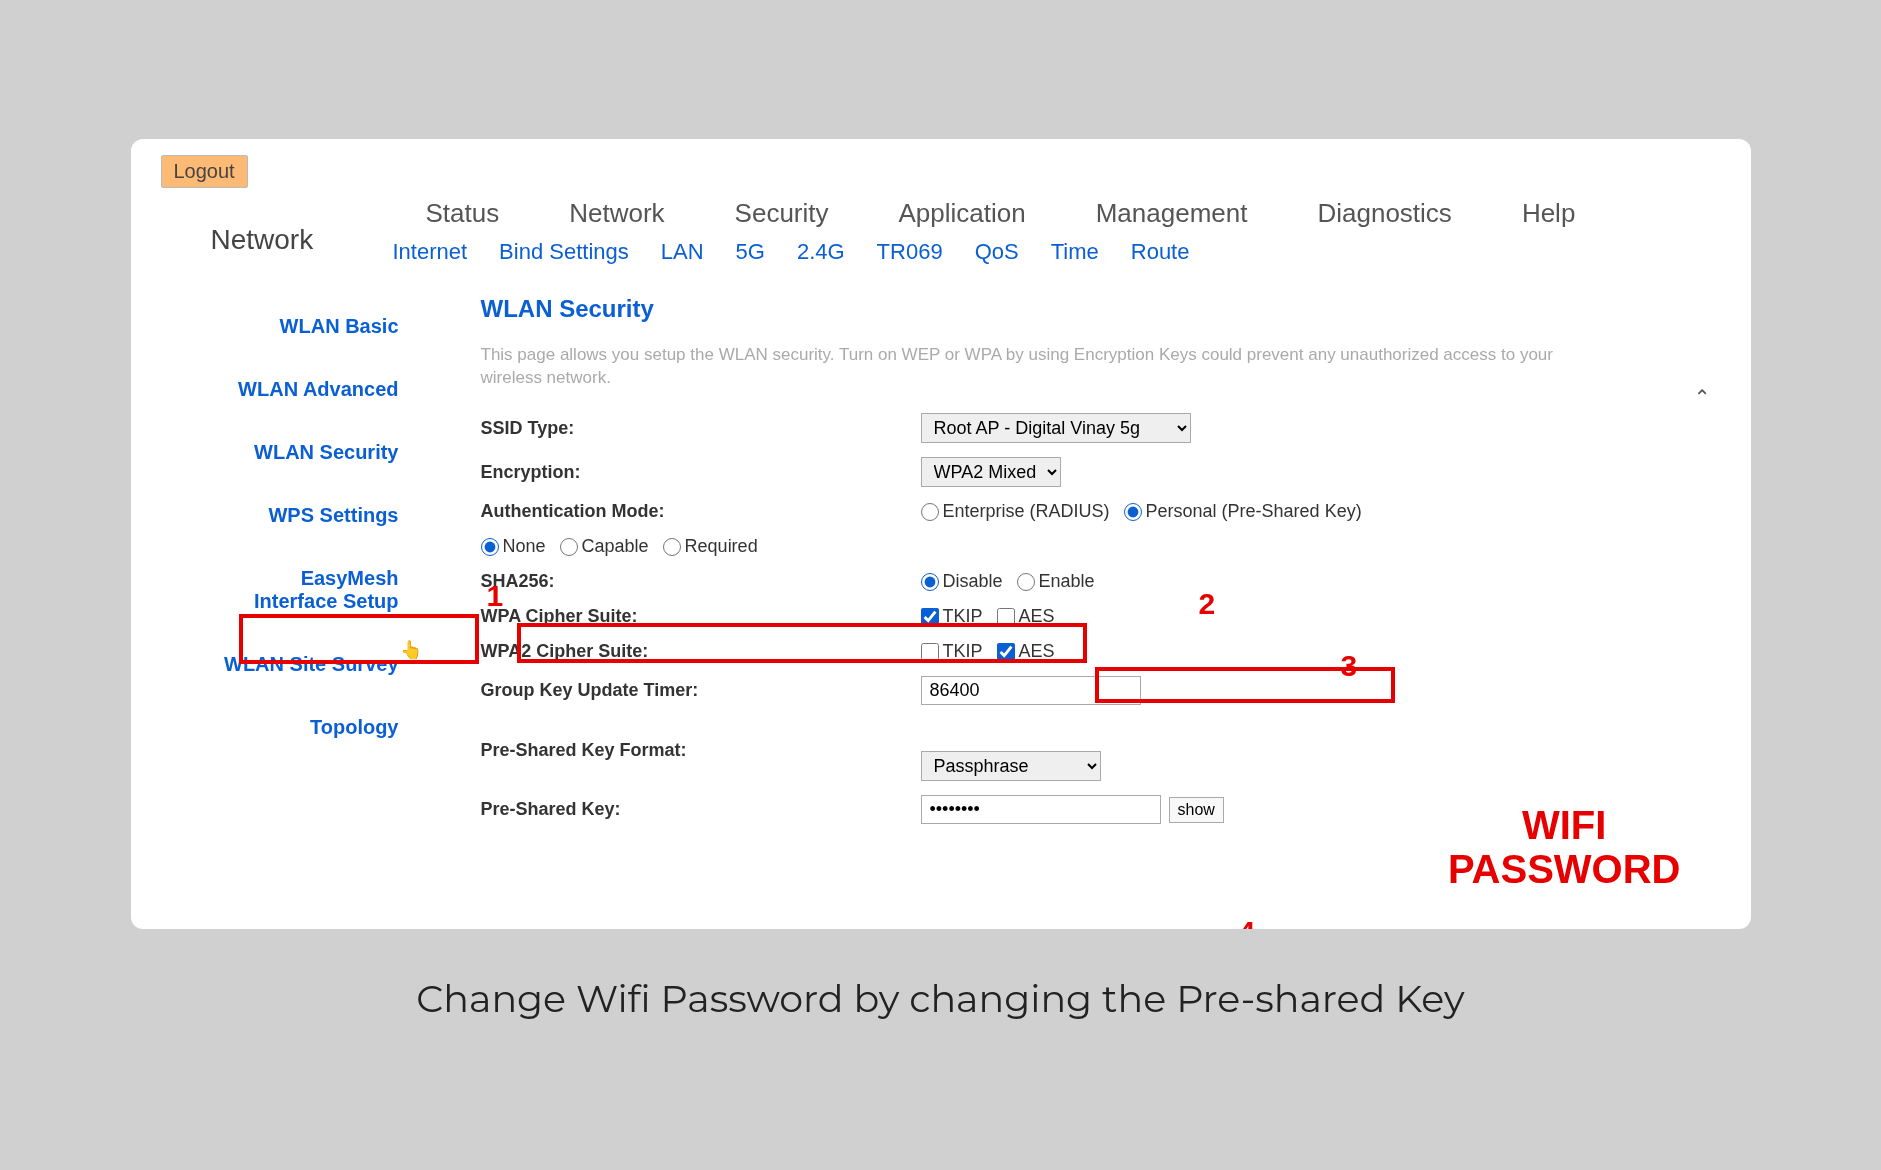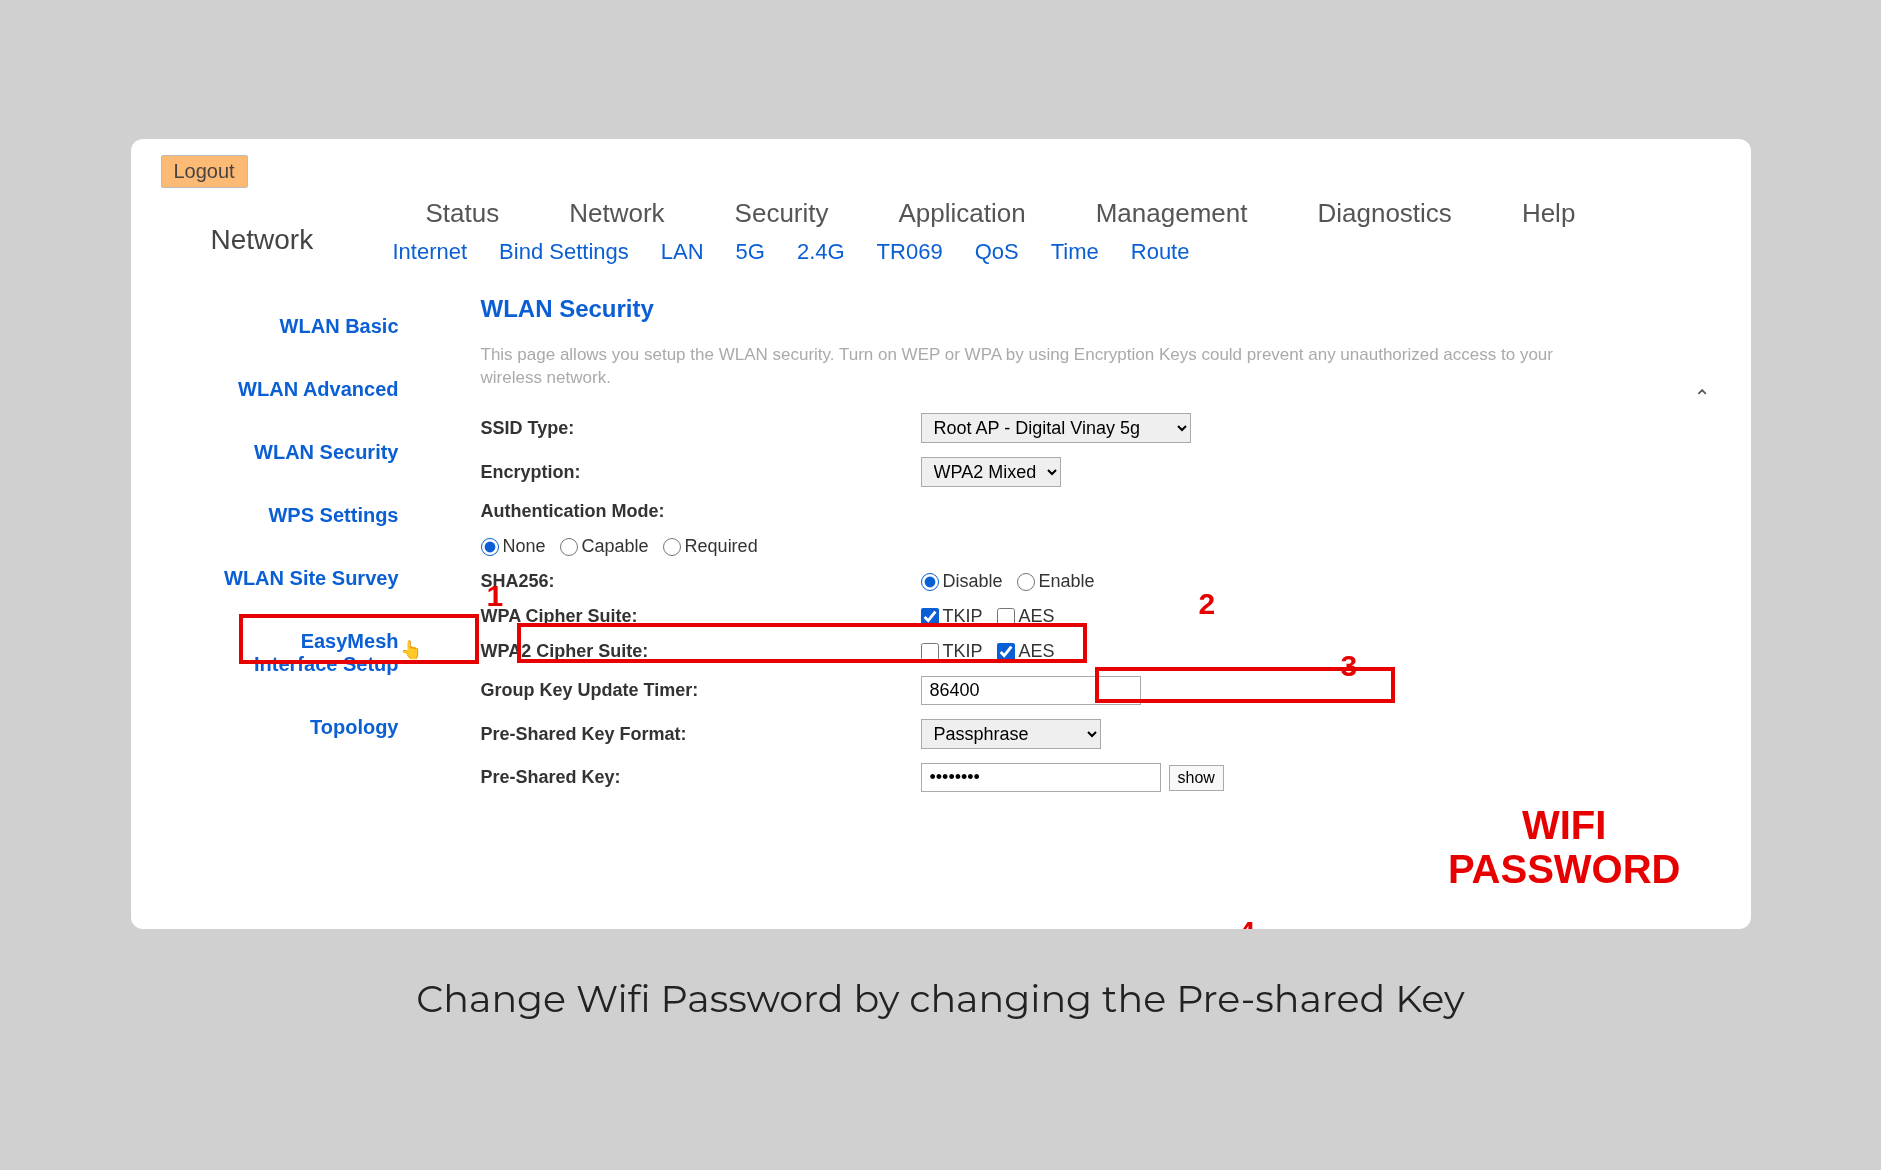--- a/index.html
+++ b/index.html
@@ -149,21 +149,21 @@
     gap: 8px;
     flex-wrap: wrap;
   }
   select, input[type="text"], input[type="password"] {
     font-size: 18px;
     padding: 3px 8px;
     border: 1px solid #aaa;
   }
   .select-ssid { width: 270px; }
   .select-enc { width: 140px; }
-  .select-psk-fmt { width: 180px; }
+  .select-psk-fmt { width: 180px; margin-top: 32px; }
   .txt-timer { width: 220px; }
   .txt-psk { width: 240px; }
   .show-btn {
     border: 1px solid #aaa;
     background: #f8f8f8;
     padding: 3px 8px;
     font-size: 16px;
   }
   .radio-label, .check-label {
     display: flex;
@@ -260,22 +260,22 @@
     </div>
 
     <div class="collapse-caret">⌃</div>
 
     <div class="content">
       <div class="sidebar">
         <div class="sidebar-item">WLAN Basic</div>
         <div class="sidebar-item">WLAN Advanced</div>
         <div class="sidebar-item">WLAN Security</div>
         <div class="sidebar-item">WPS Settings</div>
+        <div class="sidebar-item">EasyMesh Interface Setup</div>
         <div class="sidebar-item">WLAN Site Survey</div>
-        <div class="sidebar-item">EasyMesh Interface Setup</div>
         <div class="sidebar-item">Topology</div>
       </div>
 
       <div class="main">
         <div class="page-title">WLAN Security</div>
         <div class="page-desc">This page allows you setup the WLAN security. Turn on WEP or WPA by using Encryption Keys could prevent any unauthorized access to your wireless network.</div>
 
         <div class="form">
 
           <div class="row">
@@ -291,20 +291,30 @@
             <div class="label">Encryption:</div>
             <div class="control">
               <select class="select-enc">
                 <option>WPA2 Mixed</option>
               </select>
             </div>
           </div>
 
           <div class="row">
             <div class="label">Authentication Mode:</div>
+            <div class="control">
+              <label class="radio-label">
+                <input type="radio" name="auth" style="">
+                <span>Enterprise (RADIUS)</span>
+              </label>
+              <label class="radio-label">
+                <input type="radio" name="auth" checked="" style="">
+                <span>Personal (Pre-Shared Key)</span>
+              </label>
+            </div>
           </div>
 
           <div class="row">
             <div class="control">
               <label class="radio-label">
                 <input type="radio" name="ieee" checked="" style="">
                 <span>None</span>
               </label>
               <label class="radio-label">
                 <input type="radio" name="ieee" style="">

